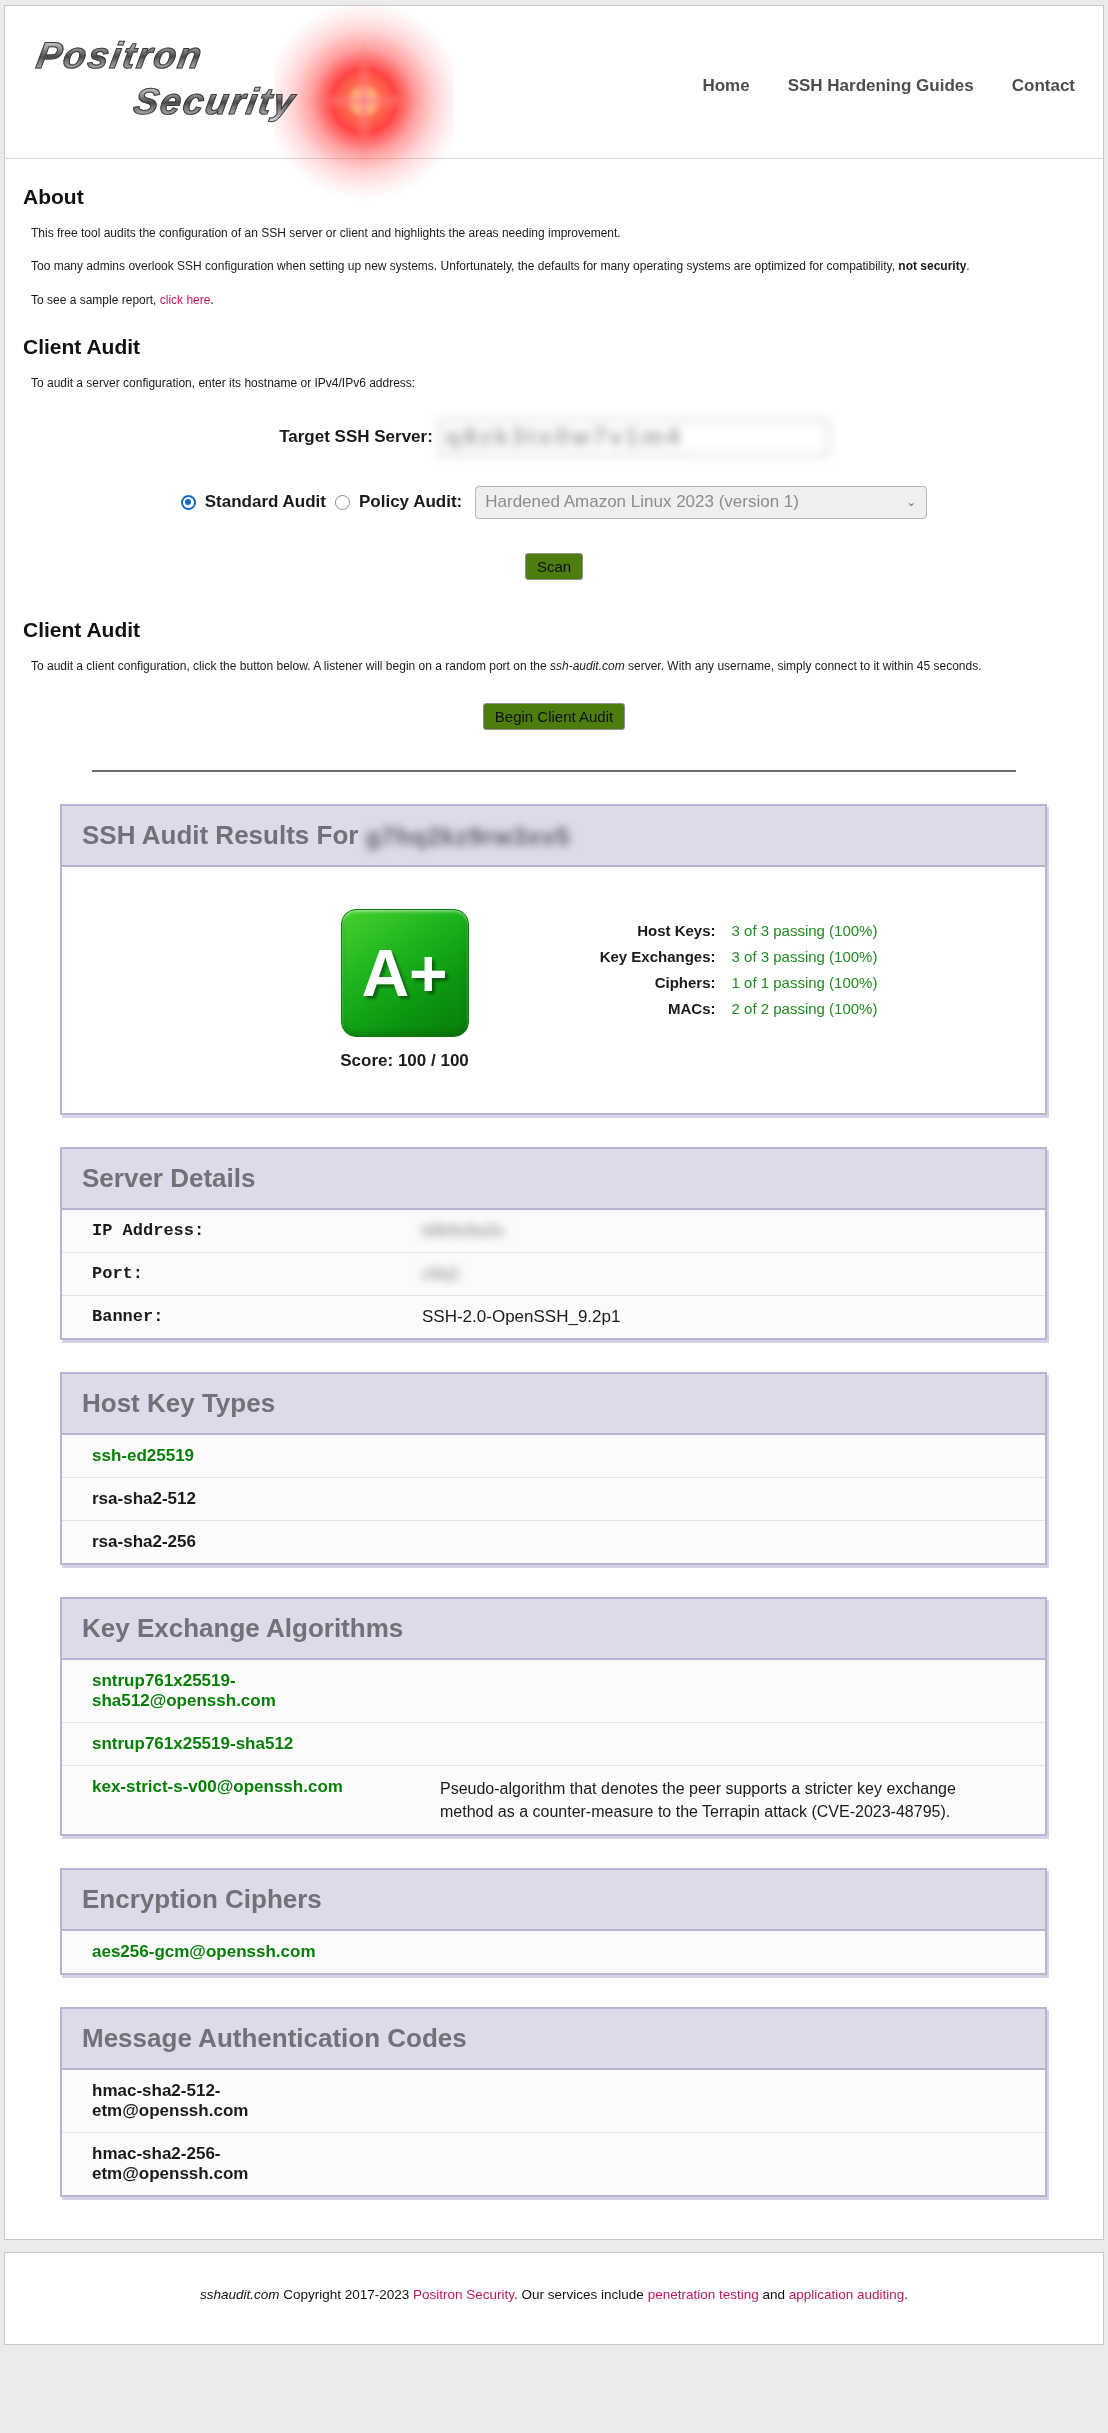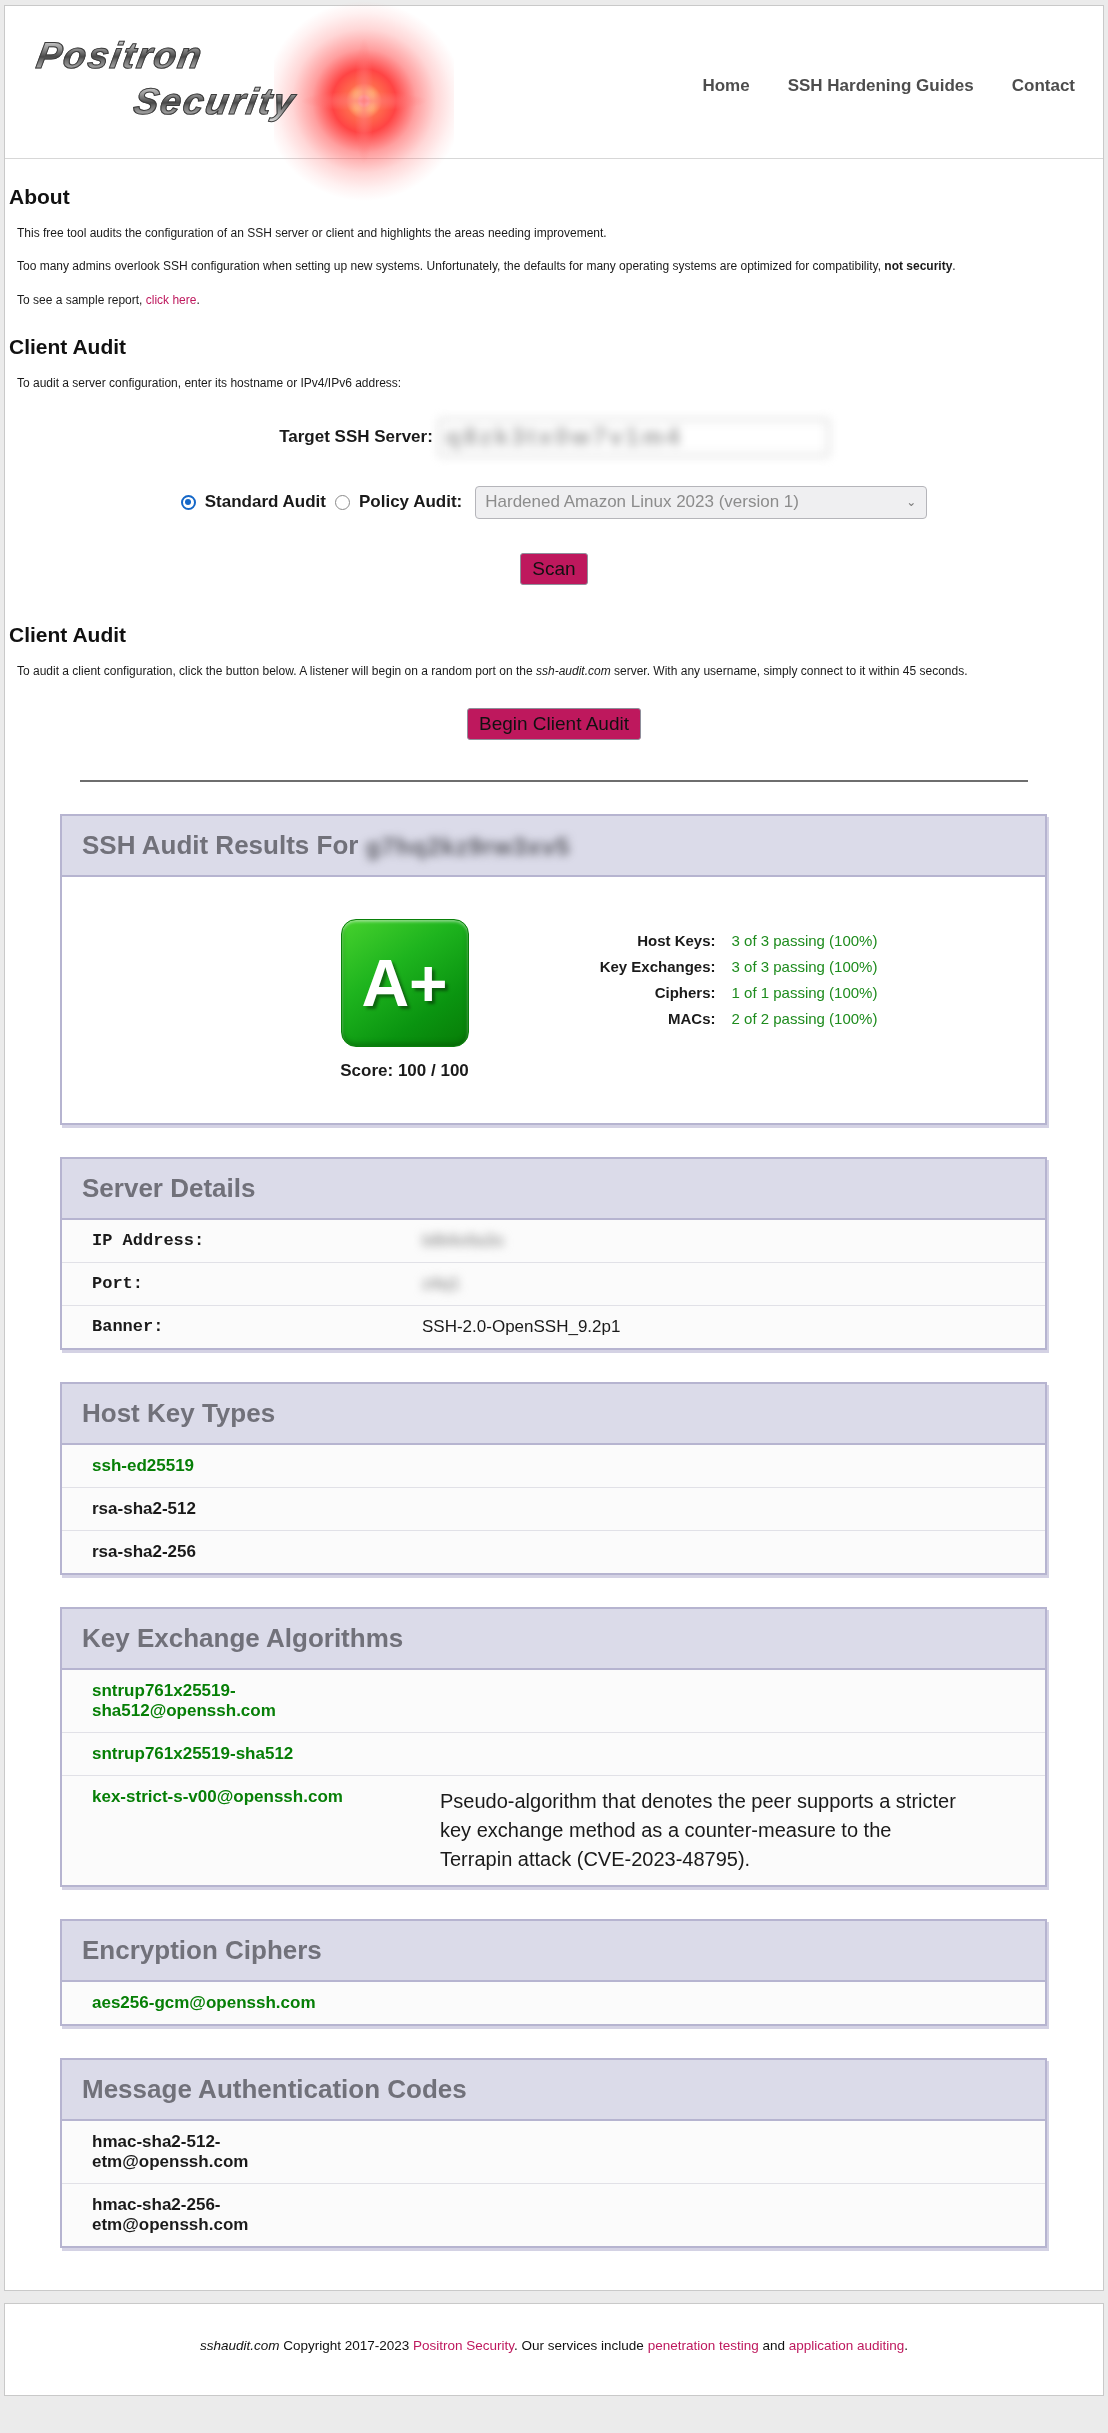--- a/index.html
+++ b/index.html
@@ -44,21 +44,21 @@
     background:
       radial-gradient(ellipse 14px 90px at 50% 50%, rgba(255,120,120,.75), transparent 70%),
       radial-gradient(ellipse 90px 14px at 50% 50%, rgba(255,120,120,.75), transparent 70%),
       radial-gradient(circle at 50% 50%, #ffffff 0 4px, #ffe08a 7px, #ff6a4d 18px, #ff4444 32px, rgba(255,80,80,.55) 52px, rgba(255,110,110,.28) 72px, rgba(255,140,140,.12) 88px, transparent 100px);
     pointer-events: none;
   }
   .nav { display: flex; gap: 38px; margin-top: 52px; margin-right: 10px; }
   .nav a { color: #4d4d4d; font-size: 17px; font-weight: bold; }
 
   
-  .section { padding: 0 4px; }
+  .section { padding: 0 18px; }
   .h2 { font-size: 21px; font-weight: bold; color: #111; margin: 26px 0 8px 0; }
   .para { font-size: 12px; line-height: 1.45; margin: 16px 8px; max-width: 1050px; }
 
   
   .target-row { display: flex; justify-content: center; align-items: center; gap: 6px; margin: 26px 0 30px 0; }
   .target-label { font-weight: bold; font-size: 17px; }
   .fake-input {
     width: 390px; height: 37px; overflow: hidden;
     filter: blur(5px);
     border: 1px solid #9a9a9a; border-radius: 2px;
@@ -76,22 +76,22 @@
   .radio.unchecked { border: 1px solid #8a8a8a; }
   .radio-label { font-weight: bold; font-size: 17px; }
   .fake-select {
     width: 452px; height: 33px; background: #efeff1; border: 1px solid #b5b5ba; border-radius: 4px;
     display: flex; align-items: center; justify-content: space-between;
     padding: 0 10px 0 9px; color: #8c8c8c; font-size: 17px; margin-left: 4px;
   }
   .chevron { color: #7a7a7a; font-size: 12px; }
   .btn-row { text-align: center; margin: 34px 0 0 0; }
   .btn {
-    display: inline-block; background: #be185d; border: 1px solid #8f8f9b; border-radius: 3px;
-    font-size: 19px; color: #111; padding: 4px 11px; cursor: pointer;
+    display: inline-block; background: #4d7c0f; border: 1px solid #8f8f9b; border-radius: 3px;
+    font-size: 15px; color: #111; padding: 4px 11px; cursor: pointer;
     font-family: "Liberation Sans", sans-serif;
   }
   .big-rule { border: 0; border-top: 2px solid #6e6e6e; width: 87%; margin: 40px auto 0 auto; }
 
   
   .panel {
     margin: 32px 56px 0 55px;
     background: #fff;
     border: 2px solid #b6b4d0;
     box-shadow: 2px 3px 0 #d4d2e4;
@@ -103,21 +103,21 @@
   .panel-row {
     display: flex; background: #fbfbfb; border-bottom: 1px solid #e1e1e7;
     padding: 11px 10px 11px 30px; font-size: 17px;
   }
   .panel-row:last-child { border-bottom: none; }
   .cell-label { font-weight: bold; width: 330px; flex: none; font-family: Liberation Mono, monospace; }
   .cell-value { font-weight: normal; }
   .alg-name { font-weight: bold; width: 285px; flex: none; padding-right: 14px; overflow-wrap: break-word; }
   .alg-name.narrow { width: 262px; }
   .alg-name.nowrap { white-space: nowrap; width: 330px; }
-  .alg-note { font-weight: normal; font-size: 20px; line-height: 1.45; max-width: 545px; padding-left: 18px; }
+  .alg-note { font-weight: normal; font-size: 16px; line-height: 1.45; max-width: 545px; padding-left: 18px; }
   .good { color: #067f06; }
 
   
   .results-body { display: flex; justify-content: center; gap: 46px; padding: 28px 0 42px 0; background: #fff; }
   .grade-col { width: 210px; margin-left: 70px; text-align: center; }
   .grade-badge {
     width: 128px; height: 128px; margin: 14px auto 0 auto; border-radius: 15px;
     background: linear-gradient(145deg, #47d22e 0%, #1eb41e 38%, #0a9410 72%, #077c07 100%);
     border: 1px solid #0a800a;
     box-shadow: inset 0 2px 3px rgba(255,255,255,.45), inset 0 -3px 5px rgba(0,60,0,.35);

